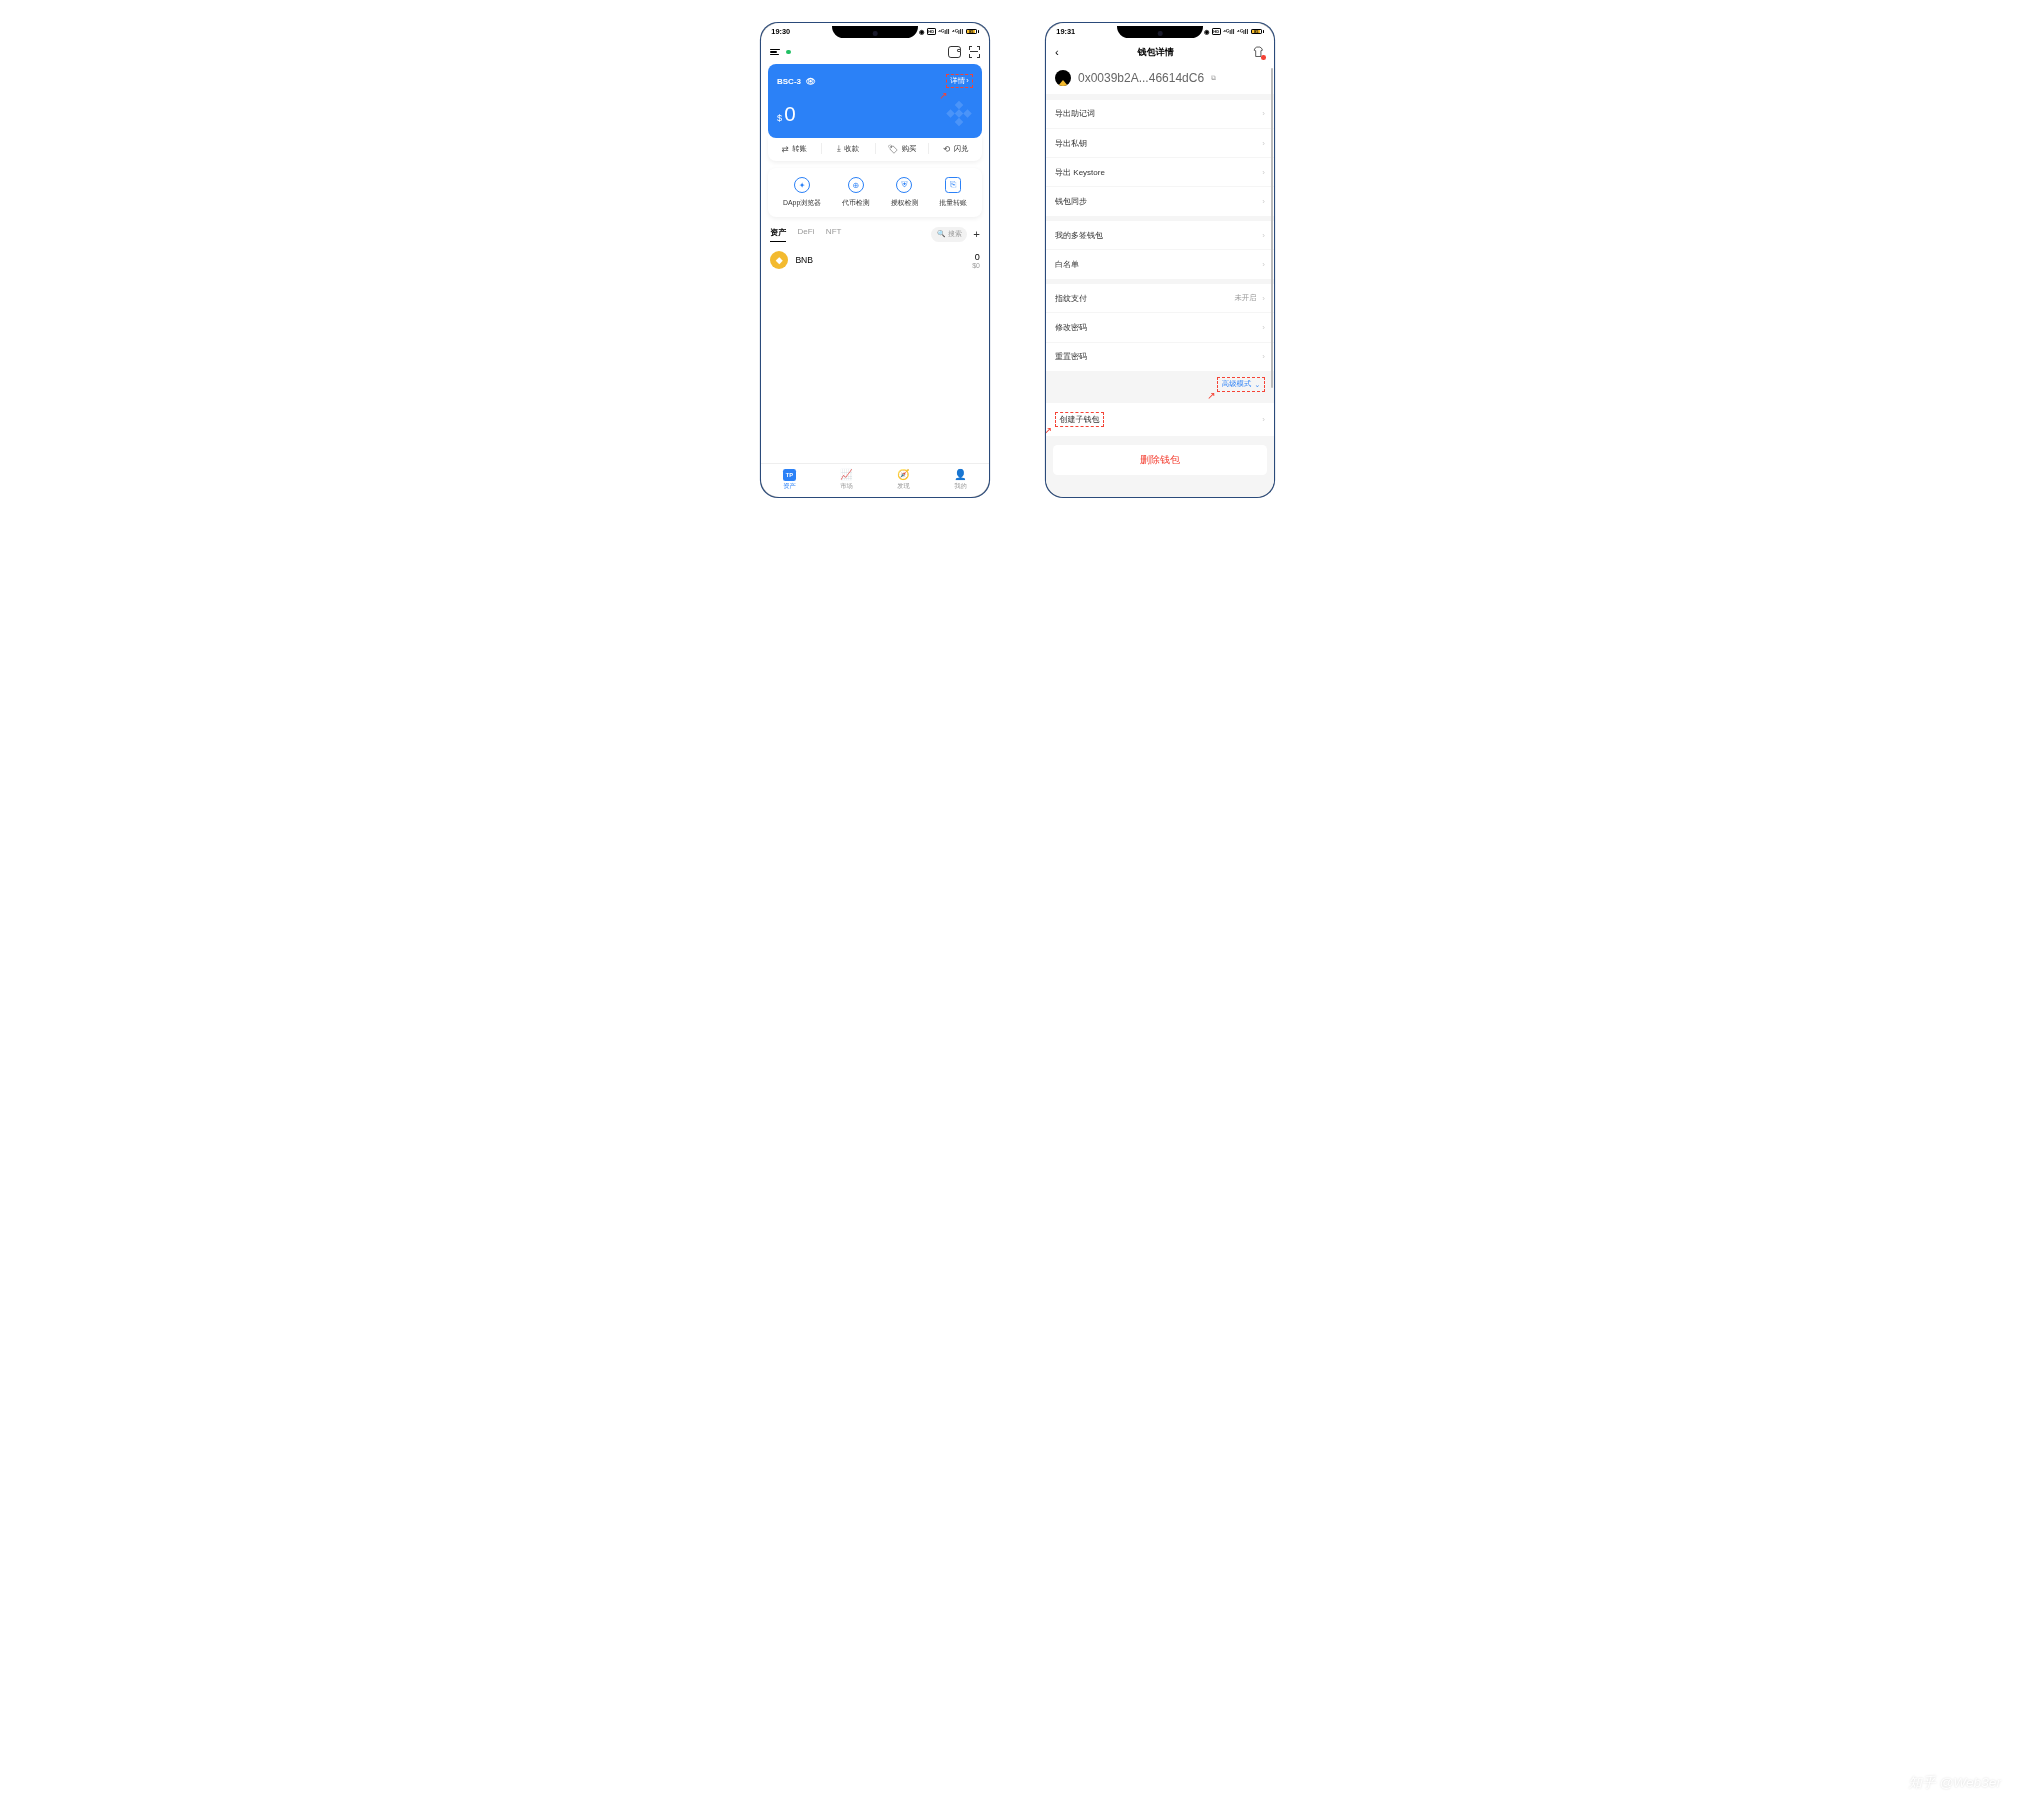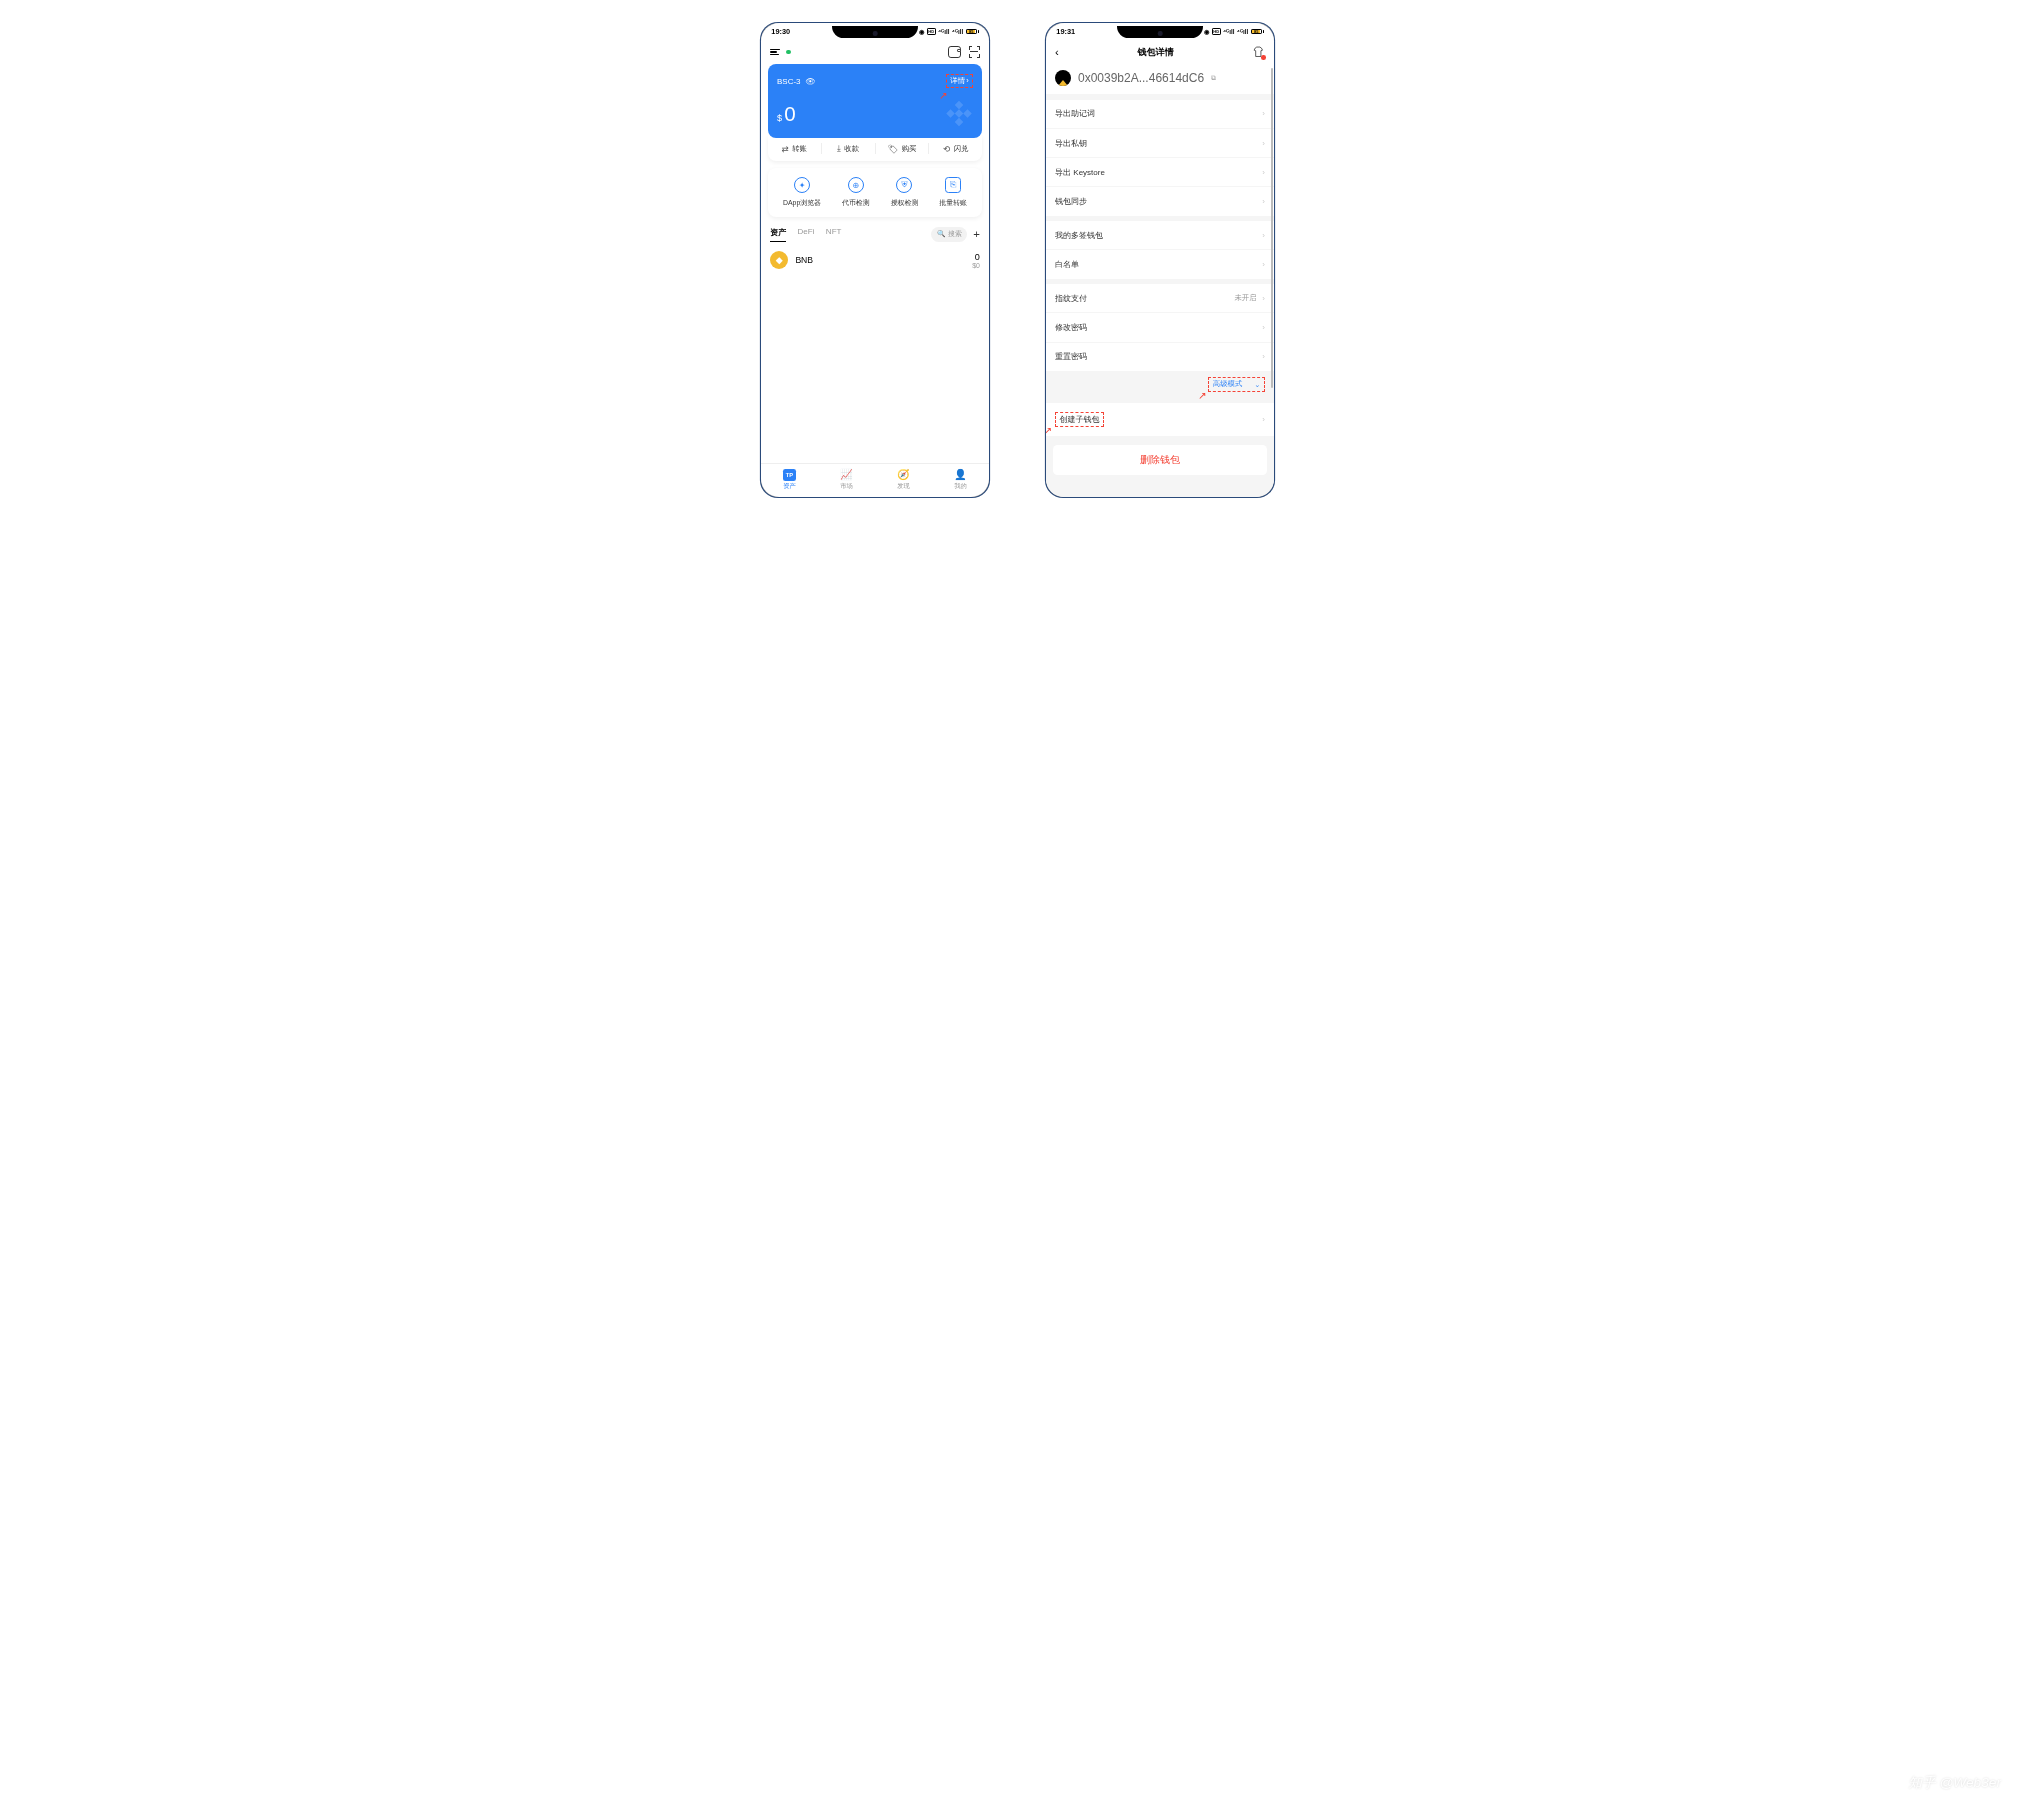--- a/index.html
+++ b/index.html
@@ -23,21 +23,21 @@
 .menu-icon span { display: block; background: #000; height: 1.1px; border-radius: 1.1px; }
 .menu-icon span:nth-child(1){width:10.3px;} .menu-icon span:nth-child(2){width:6.9px;} .menu-icon span:nth-child(3){width:9.1px;}
 .green-dot { width: 4.6px; height: 4.6px; background: #21c064; border-radius: 50%; }
 .header-right { display: flex; gap: 8px; align-items: center; }
 .header-icon { width: 12.6px; height: 12.6px; border: 0.9px solid #333; border-radius: 2.3px; position: relative; }
 
 .content1 { padding: 0 6.9px; flex: 1; overflow: hidden; }
 .card { background: #2b81f7; border-radius: 8px; color: #fff; padding: 10.3px 9.1px 11.4px; position: relative; overflow: hidden; }
 .card-bg { position: absolute; right: 5.7px; bottom: 5.7px; width: 34px; height: 34px; opacity: 0.15; }
 .card-top { display: flex; justify-content: space-between; align-items: center; font-size: 8px; }
-.card-name { display: flex; align-items: center; gap: 4.6px; font-weight: 400; justify-content: flex-end; }
+.card-name { display: flex; align-items: center; gap: 4.6px; font-weight: 700; justify-content: flex-end; }
 .eye { font-size: 8px; }
 .details-link { font-size: 7.4px; display: flex; align-items: flex-start; gap: 1.1px; border: 0.6px dashed #f44336; padding: 1.1px 3.4px; position: relative; }
 .arrow-red { position: absolute; bottom: -13.7px; left: -8px; color: #f44336; font-size: 10.3px; }
 .balance { margin-top: 13.7px; display: flex; align-items: baseline; gap: 2.3px; }
 .dollar { font-size: 9.1px; }
 .zero { font-size: 20.6px; font-weight: 500; }
 
 .actions { display: flex; background: #fff; border-radius: 0 0 8px 8px; margin-top: -1.1px; padding: 6.9px 0; box-shadow: 0 1.1px 4.6px rgba(0,0,0,0.06); }
 .action { flex: 1; display: flex; align-items: center; justify-content: center; gap: 3.4px; font-size: 7.4px; color: #333; border-right: 0.6px solid #eee; }
 .action:last-child { border-right: none; }
@@ -86,21 +86,21 @@
 .addr-text { font-size: 12px; color: #666; }
 .copy-icon { font-size: 6.9px; color: #999; }
 
 .group { background: #fff; margin-top: 5.7px; }
 .list-item { display: flex; justify-content: space-between; align-items: center; padding: 8.6px 9.1px; border-bottom: 0.6px solid #f5f5f5; font-size: 8px; color: #333; }
 .list-item:last-child { border-bottom: none; }
 .chev { color: #ccc; font-size: 8px; }
 .item-value { color: #999; font-size: 7.4px; margin-left: auto; margin-right: 5.7px; }
 
 .adv-mode { text-align: right; padding: 5.7px 9.1px; }
-.adv-link { color: #2b81f7; font-size: 7.4px; border: 0.6px dashed #f44336; padding: 1.7px 3.4px; display: inline-flex; align-items: center; gap: 12px; position: relative; }
+.adv-link { color: #2b81f7; font-size: 7.4px; border: 0.6px dashed #f44336; padding: 1.7px 3.4px; display: inline-flex; align-items: center; gap: 3px; position: relative; }
 .adv-link .arrow-red { bottom: -10.3px; left: -11.4px; }
 
 .create-sub { position: relative; gap: 32px; }
 .create-label { border: 0.6px dashed #f44336; padding: 1.1px 3.4px; display: inline-block; position: relative; }
 .create-label .arrow-red { bottom: -10.3px; left: -12.6px; }
 
 .delete-btn { background: #fff; margin: 9.1px 6.9px; border-radius: 4.6px; text-align: center; padding: 8px; color: #f44336; font-size: 10px; }
 
 .watermark { position: fixed; bottom: 17px; right: 34px; color: #fff; font-size: 13.7px; font-style: italic; opacity: 0.6; text-shadow: 0 0 2.3px rgba(0,0,0,0.3); pointer-events: none; }
 </style>

